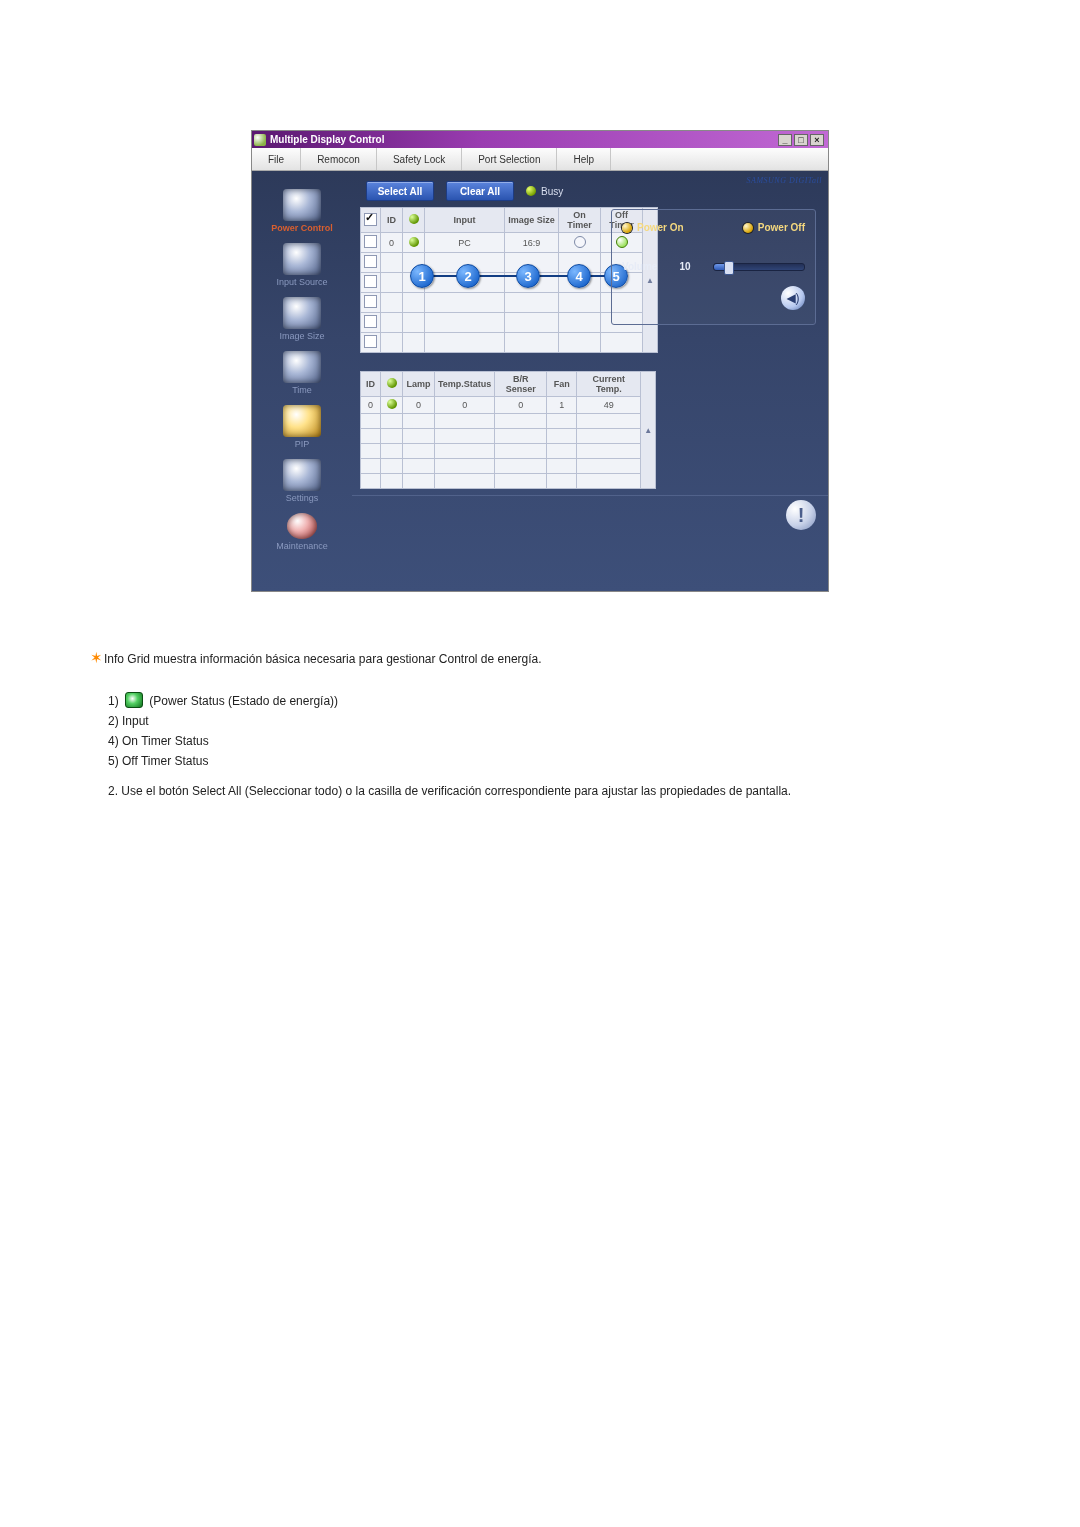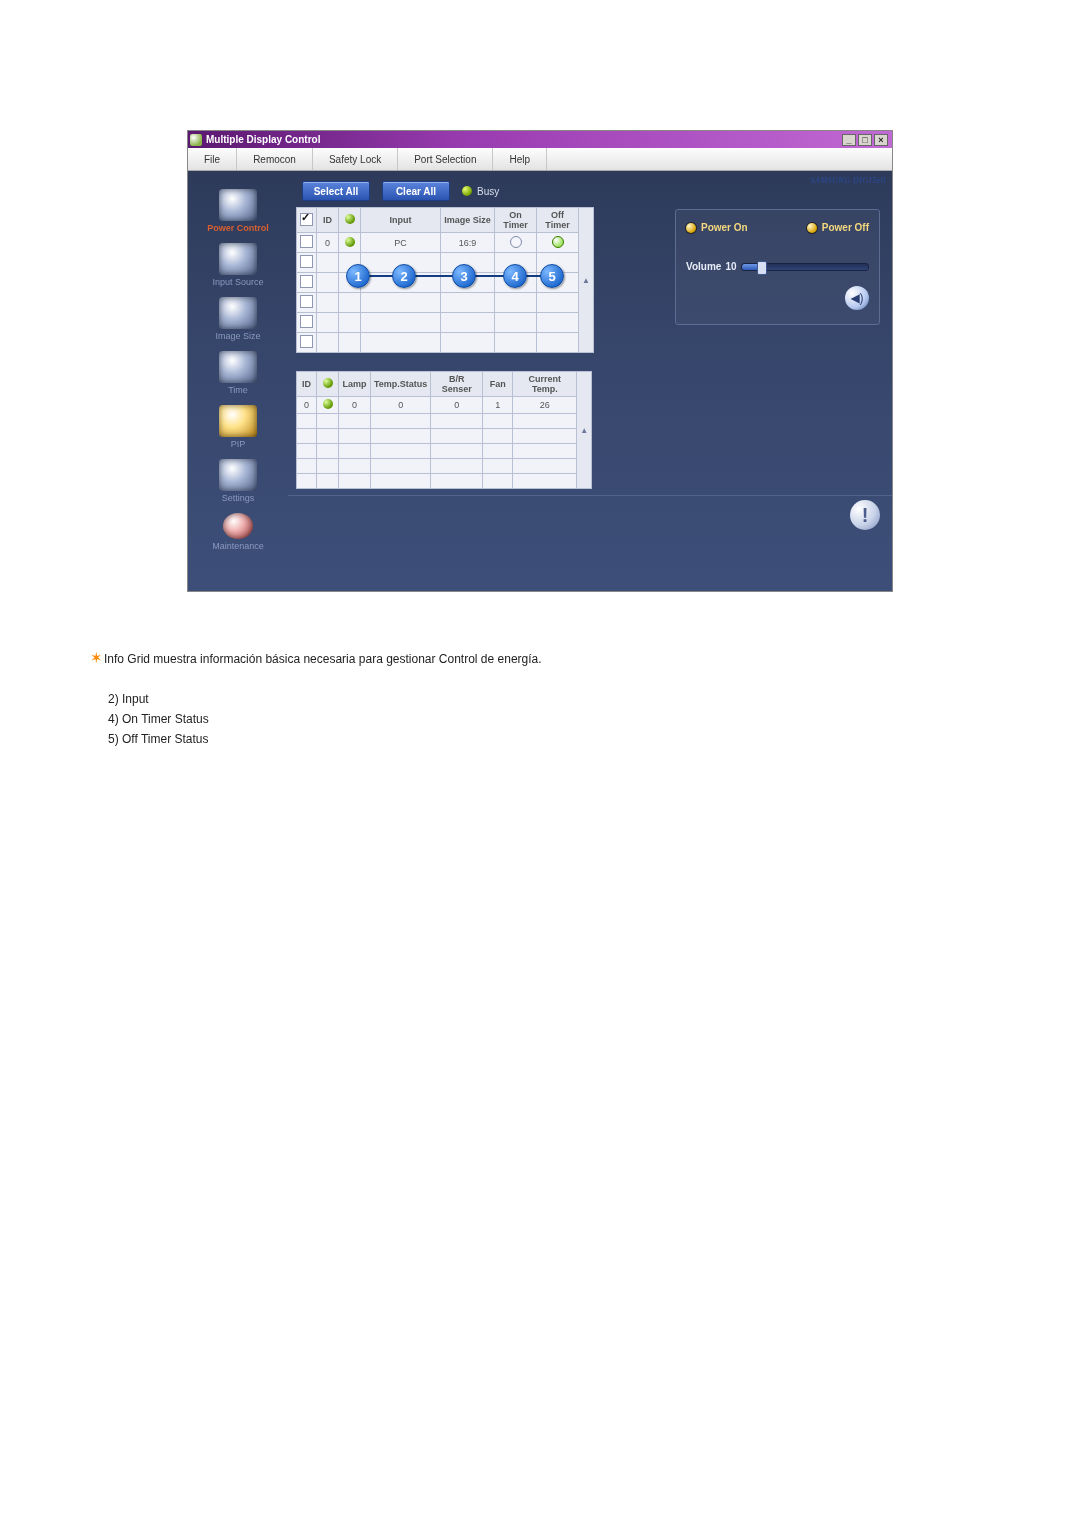--- a/index.html
+++ b/index.html
@@ -11,21 +11,21 @@
   }
   .page {
     width: 1080px;
     margin: 0 auto;
     padding: 130px 90px 60px 90px;
     box-sizing: border-box;
   }
 
   
   .shot-wrap {
-    width: 706px;
+    width: 578px;
     margin: 0 auto 60px auto;
   }
   .shot {
     border: 1px solid #888;
     box-shadow: 0 0 0 1px #555 inset;
   }
 
   
   .titlebar {
     height: 17px;
@@ -192,21 +192,21 @@
     padding: 12px 10px 14px 10px;
     box-sizing: border-box;
   }
   .radiorow { display:flex; justify-content:space-between; margin-bottom:28px;}
   .radioopt { display:flex; align-items:center; gap:5px; color:#f4d87f; font-size:10px; font-weight:bold;}
   .radioopt .bullet {
     width:10px; height:10px; border-radius:50%;
     background: radial-gradient(circle at 30% 30%, #fff6cc, #d9a300 70%, #7c5a00);
     box-shadow: 0 0 0 1px #222;
   }
-  .volrow { display:flex; align-items:center; gap:4px; color:#e7ecf7; font-size:10px; font-weight:bold;}
+  .volrow { display:flex; align-items:center; gap:22px; color:#e7ecf7; font-size:10px; font-weight:bold;}
   .slider {
     flex:1; height:6px; position:relative;
     background: linear-gradient(#233056, #2f4477);
     border:1px solid #1a2442; border-radius:3px;
   }
   .fill { position:absolute; left:0; top:0; bottom:0; width:12%;
     background: linear-gradient(#6f98e8,#2e5ab8); border-radius:3px 0 0 3px;}
   .thumb { position:absolute; top:-3px; left:12%;
     width:8px; height:12px; background:#d7dff3; border:1px solid #3b568f; border-radius:2px;}
   .volicon {
@@ -415,21 +415,21 @@
                       <span class="arrow">▲</span>
                     </th>
               </tr>
               <tr>
                 <td>0</td>
                 <td><span class="power-dot"></span></td>
                 <td>0</td>
                 <td>0</td>
                 <td>0</td>
                 <td>1</td>
-                <td>26</td>
+                <td>49</td>
               </tr>
               <tr>
                     <td></td>
                     <td></td>
                     <td></td>
                     <td></td>
                     <td></td>
                     <td></td>
                     <td></td>
                   </tr>
@@ -507,18 +507,22 @@
   </div>
 
   <div class="doc">
     <div class="bullet-row">
       <span class="star">
           <span></span>
         </span>
       <span>Info Grid muestra información básica necesaria para gestionar Control de energía.</span>
     </div>
     <ol class="steps">
+      <li>
+        <span>1) </span><span class="inline-icon"></span><span> (Power Status (Estado de energía))</span>
+      </li>
       <li>2) Input</li>
       <li>4) On Timer Status</li>
       <li>5) Off Timer Status</li>
     </ol>
+    <div class="para2">2.  Use el botón Select All (Seleccionar todo) o la casilla de verificación correspondiente para ajustar las propiedades de pantalla.</div>
   </div>
 </div>
 
 </body></html>

